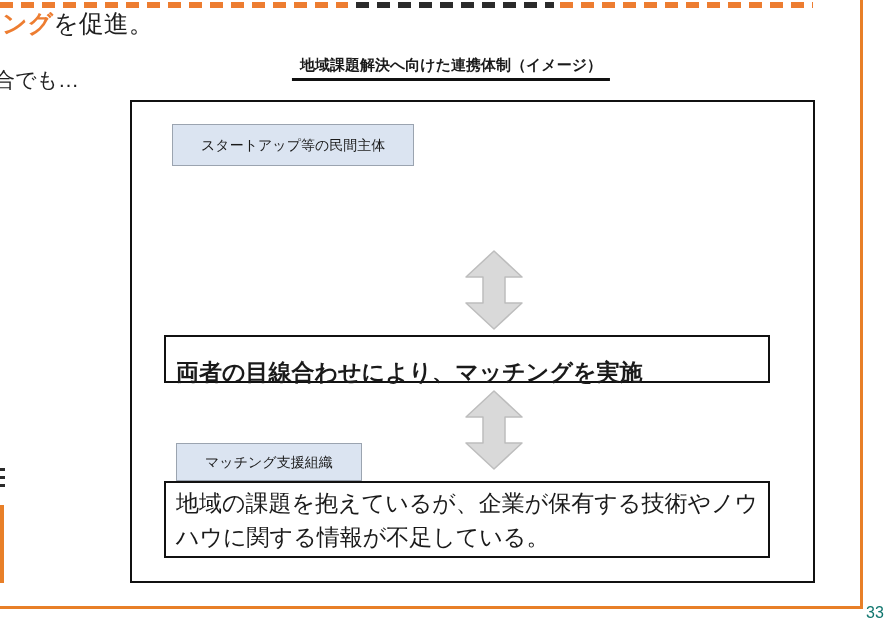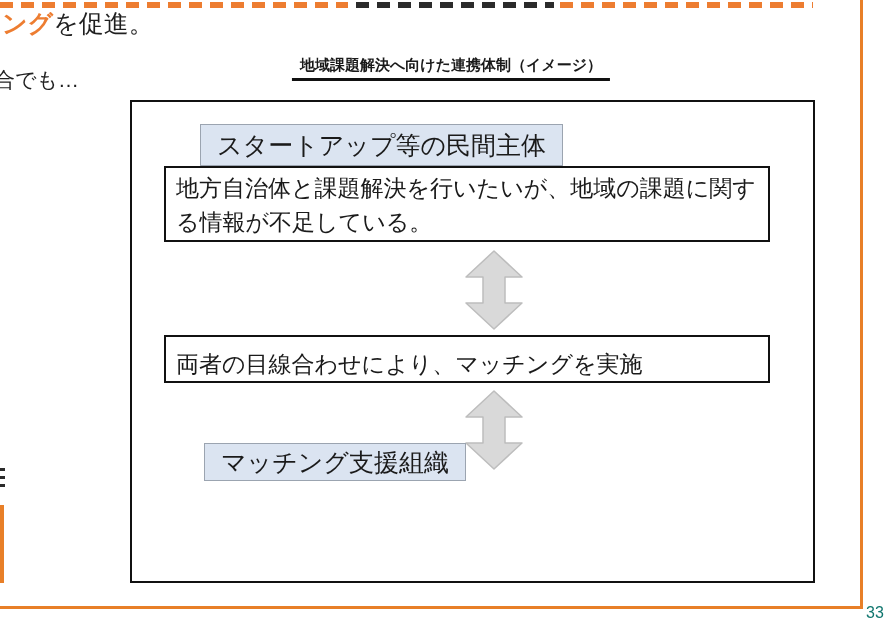--- a/index.html
+++ b/index.html
@@ -38,21 +38,21 @@
   }
   
   .outer-box{
     position:absolute;left:130px;top:100px;width:685px;height:483px;
     border:2px solid #111;background:#fff;box-sizing:border-box;
   }
   .tag{
     position:absolute;height:40px;box-sizing:border-box;
     background:var(--label-bg,#dbe4f1);
     border:1px solid var(--label-border,#9ba4b0);
-    font-size:25px;line-height:38px;padding:0 16px;white-space:nowrap;margin-left:28px;
+    font-size:14px;line-height:38px;padding:0 28px;white-space:nowrap;
   }
   .bodybox{
     position:absolute;left:32px;width:606px;box-sizing:border-box;
     background:#fff;border:2px solid #111;
     font-size:23px;line-height:34px;padding:3px 10px;
   }
   .updown-arrow{position:absolute;left:333px;width:58px;height:80px;}
   
   .frame-right{
     position:absolute;left:860px;top:0;width:3px;height:609px;
@@ -88,33 +88,33 @@
     <span class="hl">ング</span><span class="rest">を促進。</span>
   </div>
 
   <div class="left-fragment">合でも…</div>
 
   <div class="diagram-title">地域課題解決へ向けた連携体制（イメージ）</div>
 
   <div class="outer-box">
 
     <div class="tag" style="left:40px;top:22px;height:42px;line-height:40px;">スタートアップ等の民間主体</div>
-    <div class="bodybox" style="top:64px;height:76px;">地方自治体と課題解決を行いたいが、地域の課題に関する情報が不足している。</div>
 
     <svg class="updown-arrow" style="top:148px;" viewBox="0 0 58 80">
       <polygon points="29,1 57,27 40,27 40,53 57,53 29,79 1,53 18,53 18,27 1,27" fill="#d9d9d9" stroke="#bdbdbd" stroke-width="1.5" stroke-linejoin="round"></polygon>
     </svg>
 
-    <div class="bodybox" style="top:233px;height:48px;line-height:40px;padding-top:7px;">両者の目線合わせにより、マッチングを実施</div>
+    <div class="bodybox" style="top:233px;height:48px;line-height:40px;padding-top:15px;font-weight:bold;">両者の目線合わせにより、マッチングを実施</div>
 
     <svg class="updown-arrow" style="top:288px;" viewBox="0 0 58 80">
       <polygon points="29,1 57,27 40,27 40,53 57,53 29,79 1,53 18,53 18,27 1,27" fill="#d9d9d9" stroke="#bdbdbd" stroke-width="1.5" stroke-linejoin="round"></polygon>
     </svg>
 
     <div class="tag" style="left:44px;top:341px;height:38px;line-height:36px;">マッチング支援組織</div>
+    <div class="bodybox" style="top:379px;height:77px;">地域の課題を抱えているが、企業が保有する技術やノウハウに関する情報が不足している。</div>
 
   </div>
 
   <div class="left-bits">
       <i></i>
       <i></i>
       <i></i>
     </div>
   <div class="left-orange-bar"></div>
 

